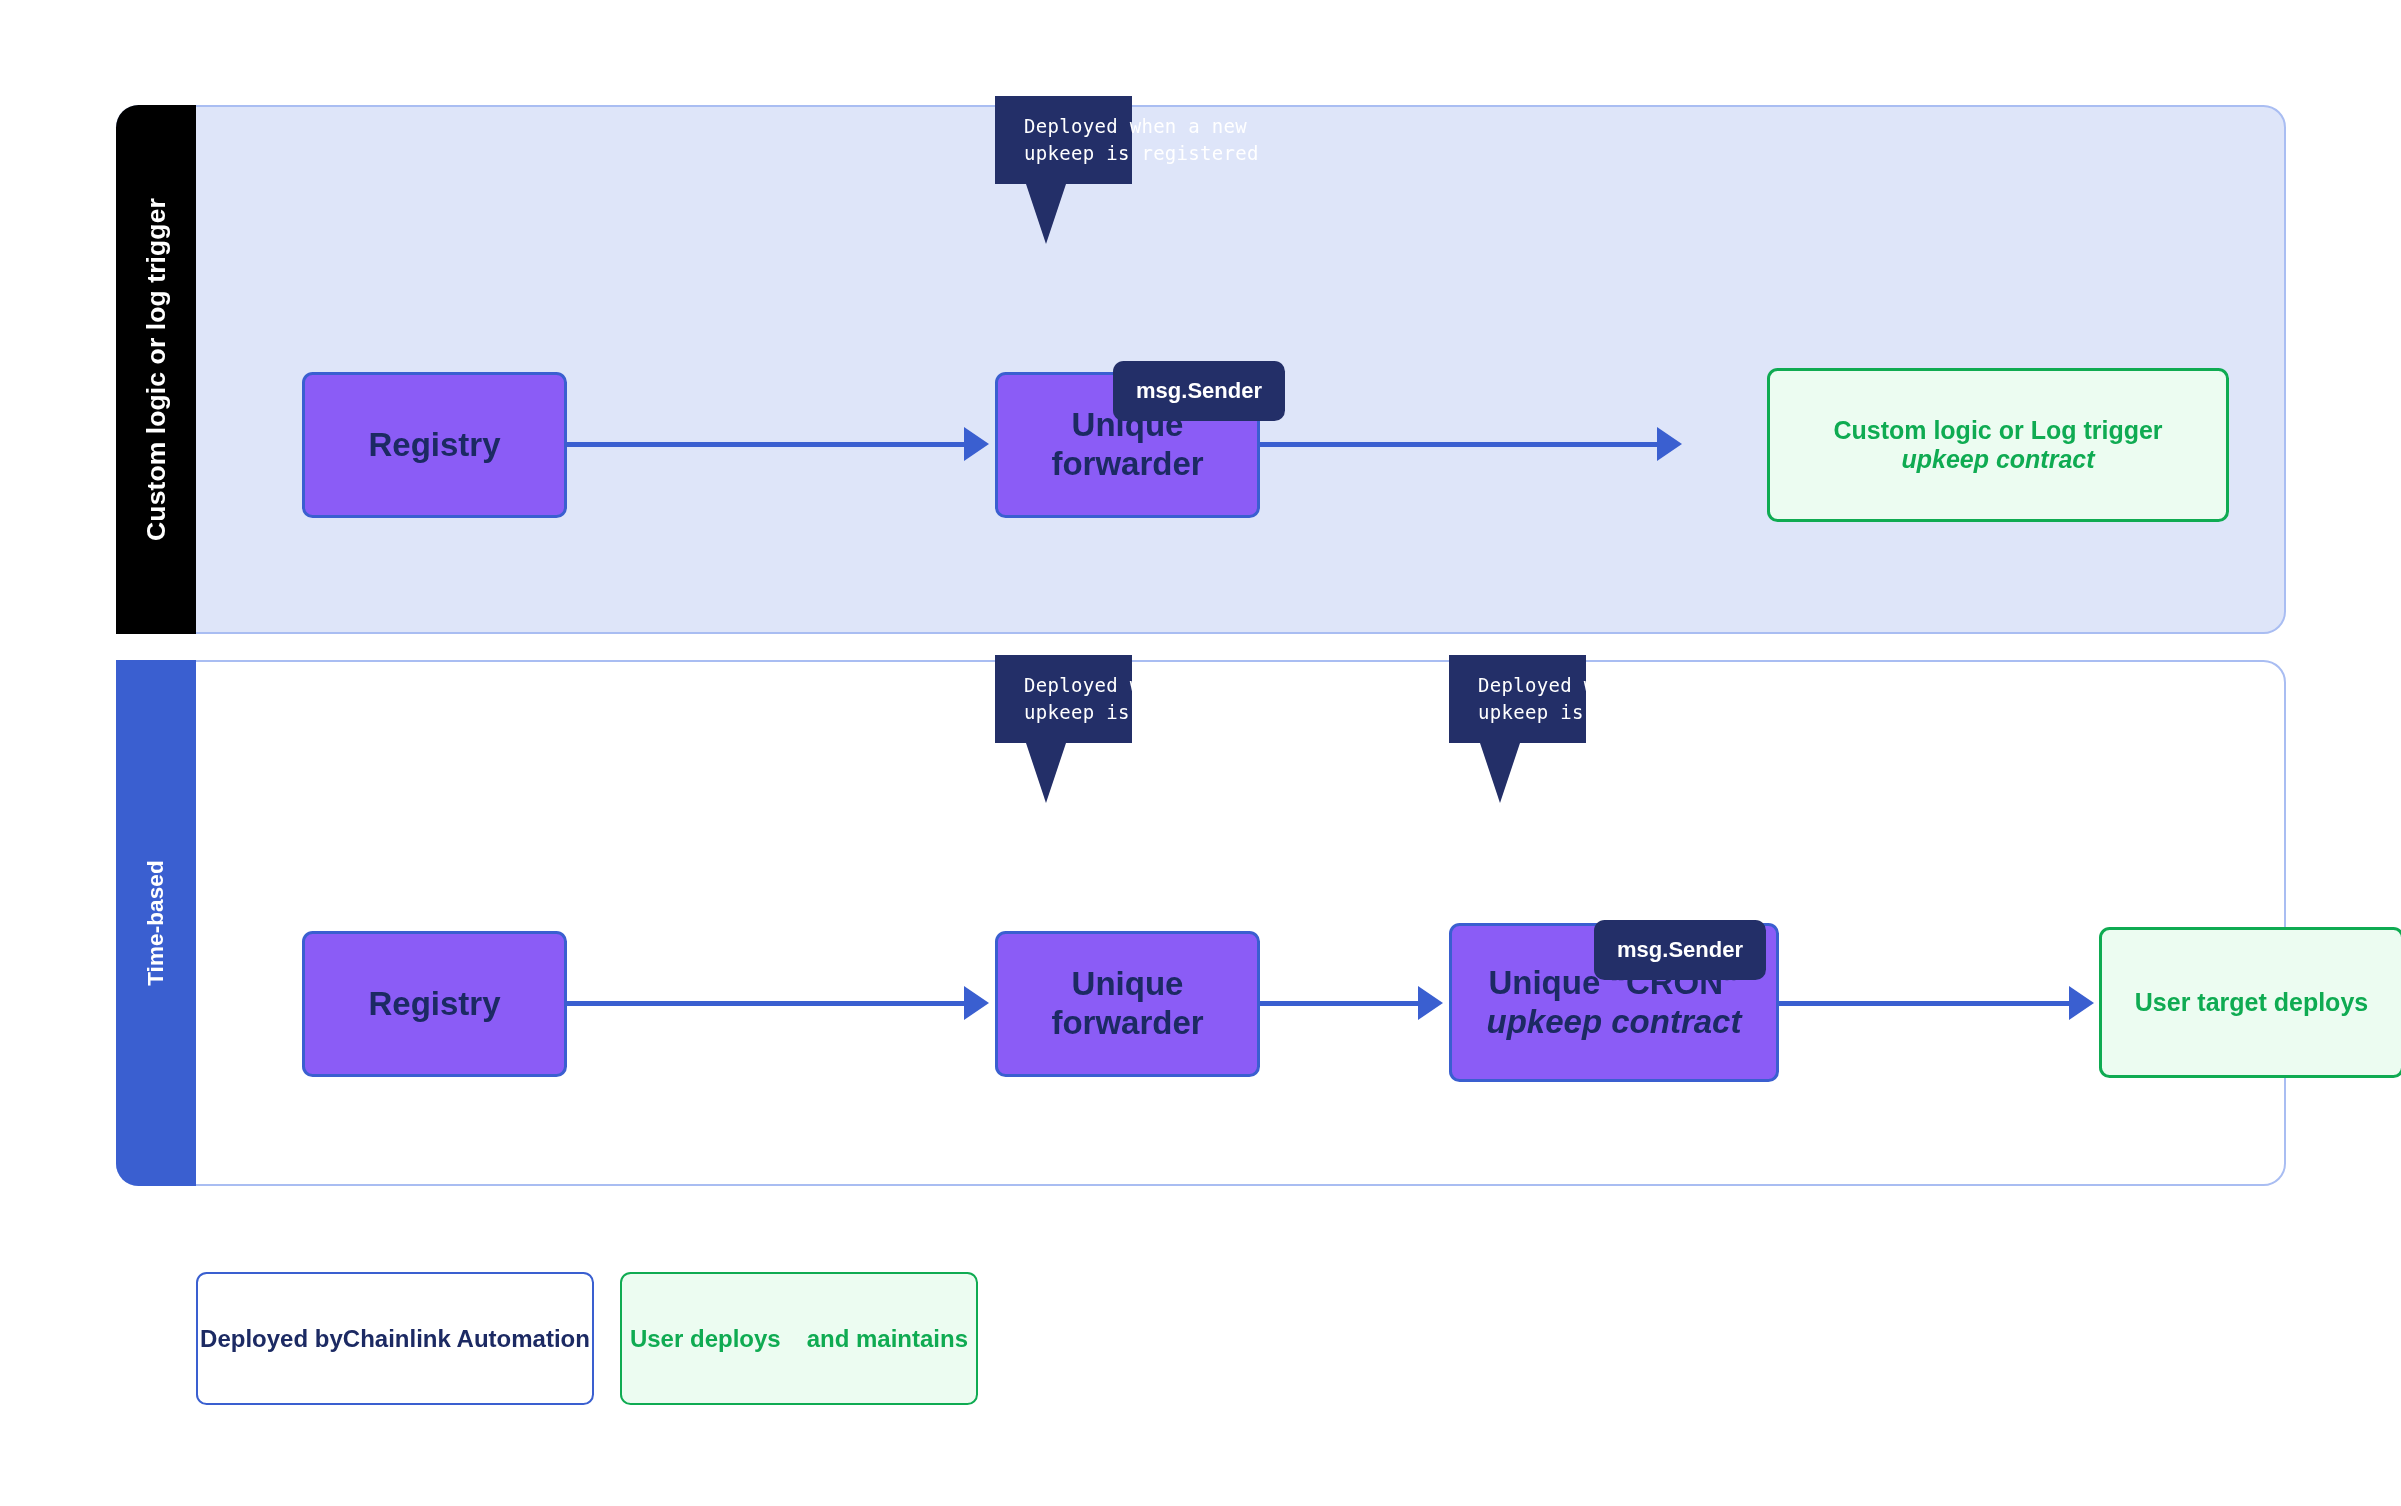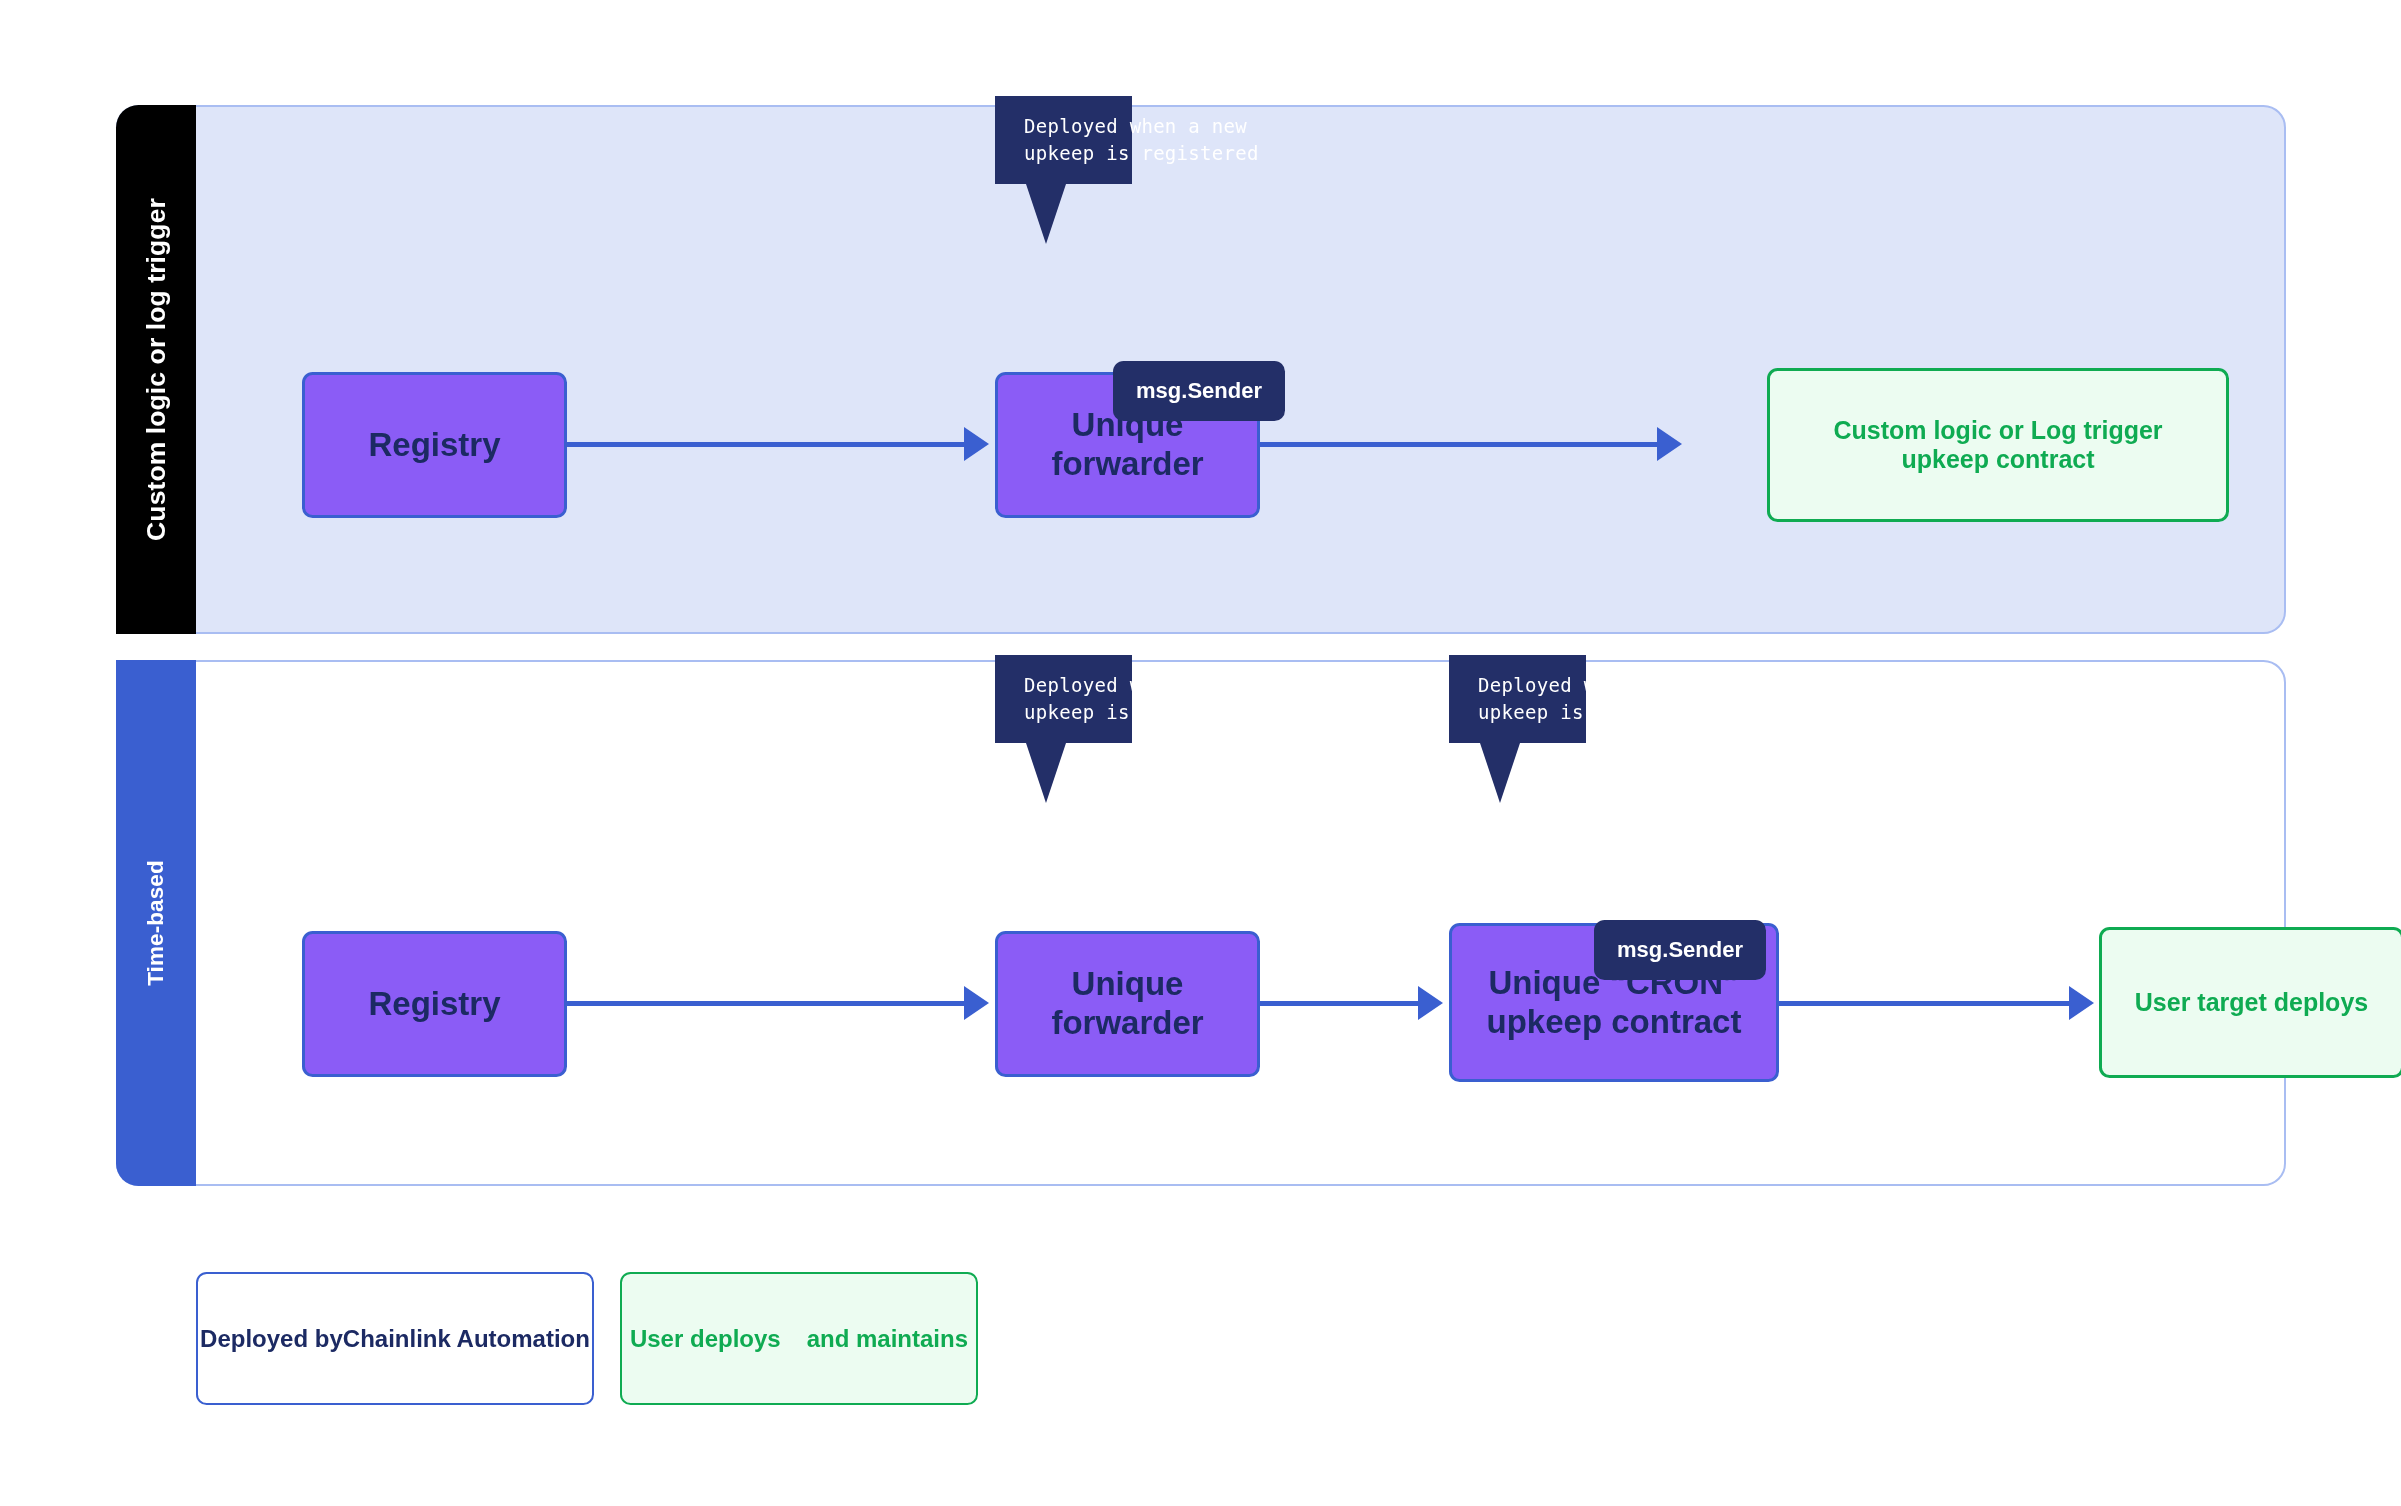--- a/index.html
+++ b/index.html
@@ -49,21 +49,21 @@
     border-radius:10.6px;text-align:center;line-height:1.18;
   }
   .node.blue{
     background:#8b5cf6;border:3.3px solid #3a5fd0;color:#1c2a63;
     font-weight:bold;font-size:33px;
   }
   .node.green{
     background:#ecfcf1;border:3.3px solid #0fab52;color:#0fab52;
     font-weight:bold;font-size:25px;
   }
-  .node .ln2{font-weight:bold;}
+  .node .ln2{font-style:italic;font-weight:bold;}
 
   
   .callout{
     position:absolute;background:#232f68;color:#ffffff;
     font-family:"DejaVu Sans Mono","Liberation Mono",monospace;
     font-size:19px;line-height:1.45;
     box-sizing:border-box;padding:17px 20px 16px 29px;
     letter-spacing:0.3px;
   }
   .callout .tail{

